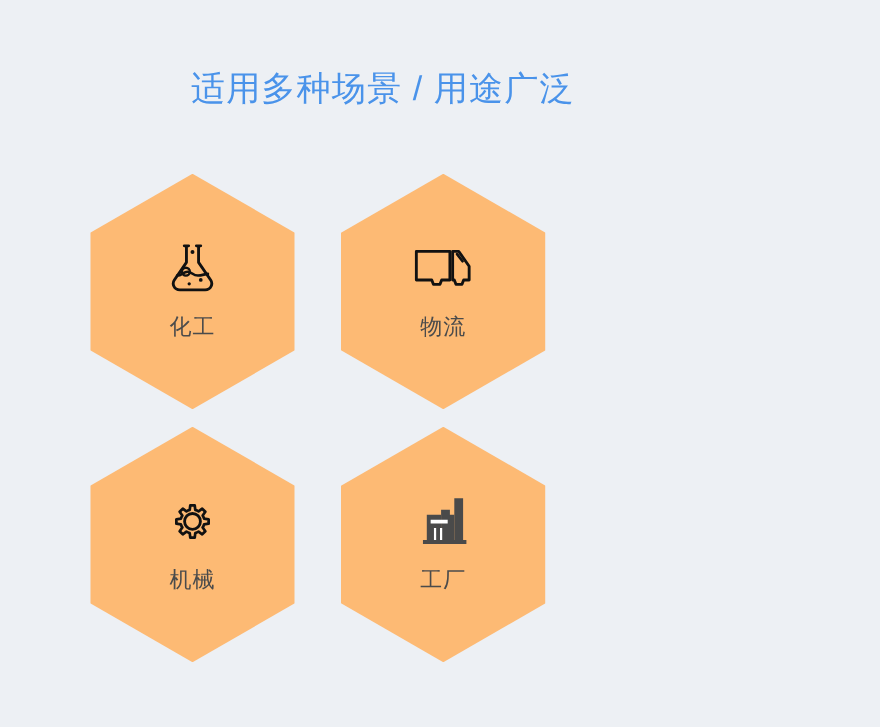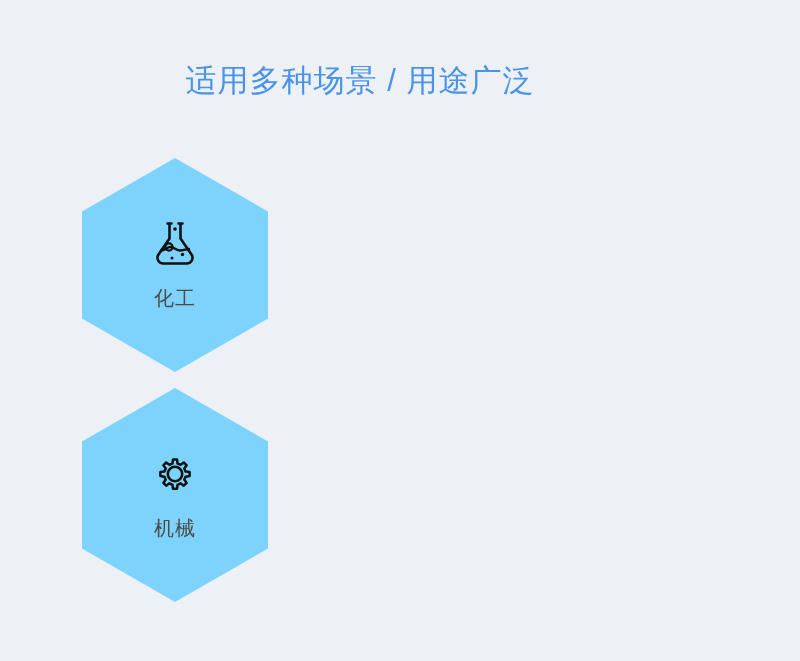--- a/index.html
+++ b/index.html
@@ -18,21 +18,21 @@
   .page {
     width: 800px;
     height: 661px;
     position: relative;
     box-sizing: border-box;
   }
 
   .page-title {
     position: absolute;
     top: 58px;
-    left: 12px;
+    left: 0;
     width: 696px;
     text-align: center;
     font-size: 31px;
     font-weight: 400;
     letter-spacing: 1px;
     color: #4a93ea;
     line-height: 46px;
     white-space: nowrap;
   }
 
@@ -47,21 +47,21 @@
     display: flex;
     flex-direction: row;
     gap: 42px;
     margin-bottom: 16px;
   }
 
   .hex-cell {
     position: relative;
     width: 186px;
     height: 214px;
-    background: #7dd3fc;
+    background: #fdba74;
     -webkit-clip-path: polygon(50% 0%, 100% 25%, 100% 75%, 50% 100%, 0% 75%, 0% 25%);
     clip-path: polygon(50% 0%, 100% 25%, 100% 75%, 50% 100%, 0% 75%, 0% 25%);
     display: flex;
     flex-direction: column;
     justify-content: center;
   }
 
   .hex-inner {
     display: flex;
     flex-direction: column;
@@ -112,20 +112,32 @@
               <circle cx="17.0" cy="27.0" r="3.6" stroke="#111111" stroke-width="2.2" fill="none"></circle>
               <circle cx="30.5" cy="34.5" r="1.7" fill="#111111"></circle>
               <circle cx="20.0" cy="38.0" r="1.5" fill="#111111"></circle>
               <circle cx="23.0" cy="9.0" r="1.8" fill="#111111"></circle>
             </svg>
           </span>
           <span class="hex-label">化工</span>
         </div>
       </div>
 
+      <div class="hex-cell">
+        <div class="hex-inner">
+          <span class="hex-icon">
+            <svg width="54" height="38" viewBox="0 0 54 38" fill="none">
+              <path d="M2.5 3.5 L33.0 3.5 L33.0 29.5 L25.5 29.5 L24.0 33.5 L18.0 33.5 L16.5 29.5 L2.5 29.5 Z" stroke="#111111" stroke-width="2.6" stroke-linejoin="round" stroke-linecap="round"></path>
+              <path d="M35.5 3.5 L41.0 3.5 L50.5 17.0 L50.5 29.5 L45.5 29.5 L44.0 33.5 L38.5 33.5 L37.0 29.5 L35.5 29.5 Z" stroke="#111111" stroke-width="2.6" stroke-linejoin="round" stroke-linecap="round"></path>
+              <path d="M39.5 6.0 L44.5 12.5" stroke="#111111" stroke-width="2.4" stroke-linecap="round"></path>
+            </svg>
+          </span>
+          <span class="hex-label">物流</span>
+        </div>
+      </div>
 
 
     </div>
 
     <div class="hex-row">
 
       <div class="hex-cell">
         <div class="hex-inner">
           <span class="hex-icon">
             <svg width="46" height="46" viewBox="0 0 46 46" fill="none">
@@ -134,19 +146,35 @@
               <g transform="translate(23,23) scale(0.455) translate(-23,-23)">
                 <path d="M18.6 -4.0 L27.4 -4.0 L28.6 5.0 C30.9 5.75 33.1 6.66 35.1 7.85 L42.4 2.6 L48.6 8.8 L43.35 16.1 C44.54 18.1 45.45 20.3 46.2 22.6 L55.2 23.8 L55.2 32.6 L46.2 33.8 C45.45 36.1 44.54 38.3 43.35 40.3 L48.6 47.6 L42.4 53.8 L35.1 48.55 C33.1 49.74 30.9 50.65 28.6 51.4 L27.4 60.4 L18.6 60.4 L17.4 51.4 C15.1 50.65 12.9 49.74 10.9 48.55 L3.6 53.8 L-2.6 47.6 L2.65 40.3 C1.46 38.3 0.55 36.1 -0.2 33.8 L-9.2 32.6 L-9.2 23.8 L-0.2 22.6 C0.55 20.3 1.46 18.1 2.65 16.1 L-2.6 8.8 L3.6 2.6 L10.9 7.85 C12.9 6.66 15.1 5.75 17.4 5.0 Z" stroke="#111111" stroke-width="5.5" stroke-linejoin="round" fill="none" transform="translate(0,-5)"></path>
               </g>
               <circle cx="23" cy="23" r="7.2" stroke="#111111" stroke-width="2.6" fill="none"></circle>
             </svg>
           </span>
           <span class="hex-label">机械</span>
         </div>
       </div>
 
+      <div class="hex-cell">
+        <div class="hex-inner">
+          <span class="hex-icon">
+            <svg width="46" height="46" viewBox="0 0 46 46" fill="none">
+              <path d="M33.0 2.0 L41.0 2.0 L41.0 40.0 L33.0 40.0 Z" fill="#4a4a4a"></path>
+              <path d="M21.0 12.5 L29.0 12.5 L29.0 17.0 L33.0 17.0 L33.0 40.0 L21.0 40.0 Z" fill="#4a4a4a"></path>
+              <path d="M8.0 17.0 L21.0 17.0 L21.0 40.0 L8.0 40.0 Z" fill="#4a4a4a"></path>
+              <path d="M11.5 21.5 L27.0 21.5 L27.0 25.0 L11.5 25.0 Z" fill="#ffffff"></path>
+              <path d="M14.5 29.0 L16.5 29.0 L16.5 40.0 L14.5 40.0 Z" fill="#ffffff"></path>
+              <path d="M20.0 29.0 L22.0 29.0 L22.0 40.0 L20.0 40.0 Z" fill="#ffffff"></path>
+              <path d="M4.5 40.0 L44.0 40.0 L44.0 43.5 L4.5 43.5 Z" fill="#4a4a4a"></path>
+            </svg>
+          </span>
+          <span class="hex-label">工厂</span>
+        </div>
+      </div>
 
 
     </div>
 
   </div>
 
 </div>
 
 </body></html>

